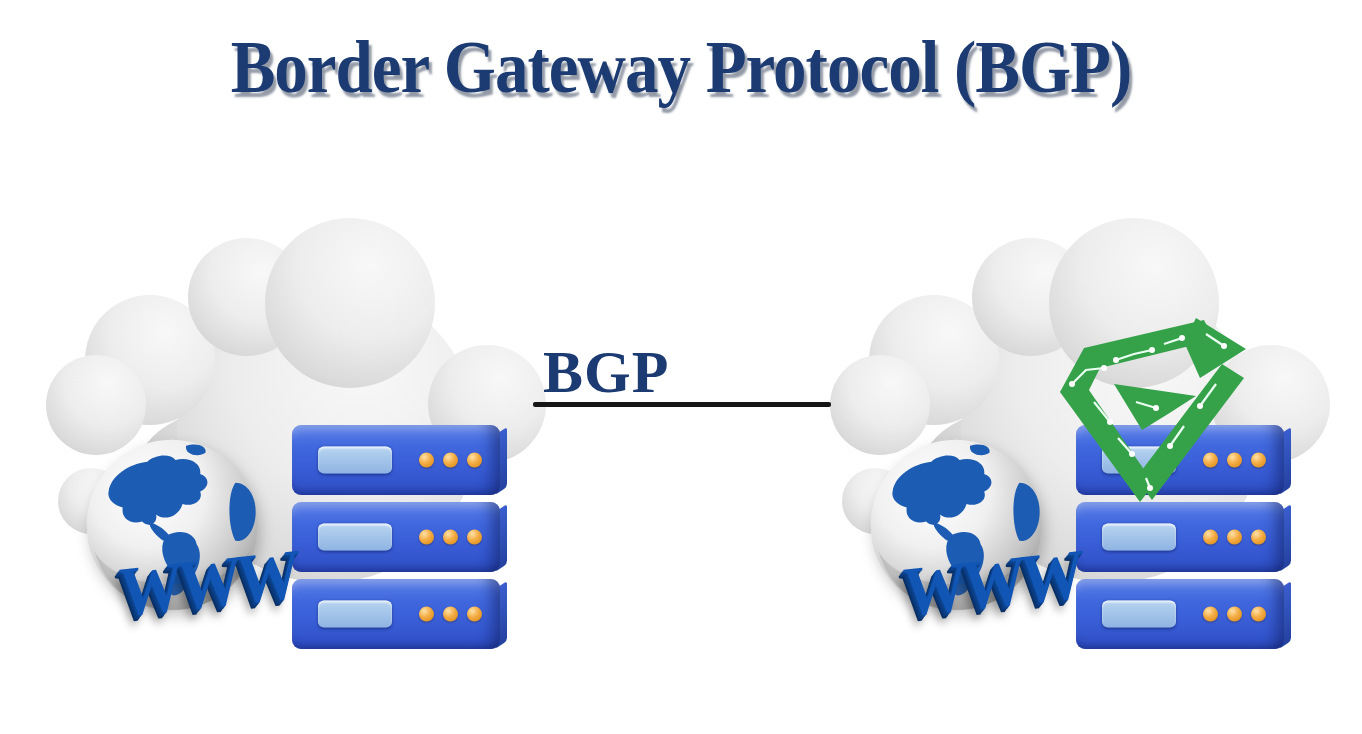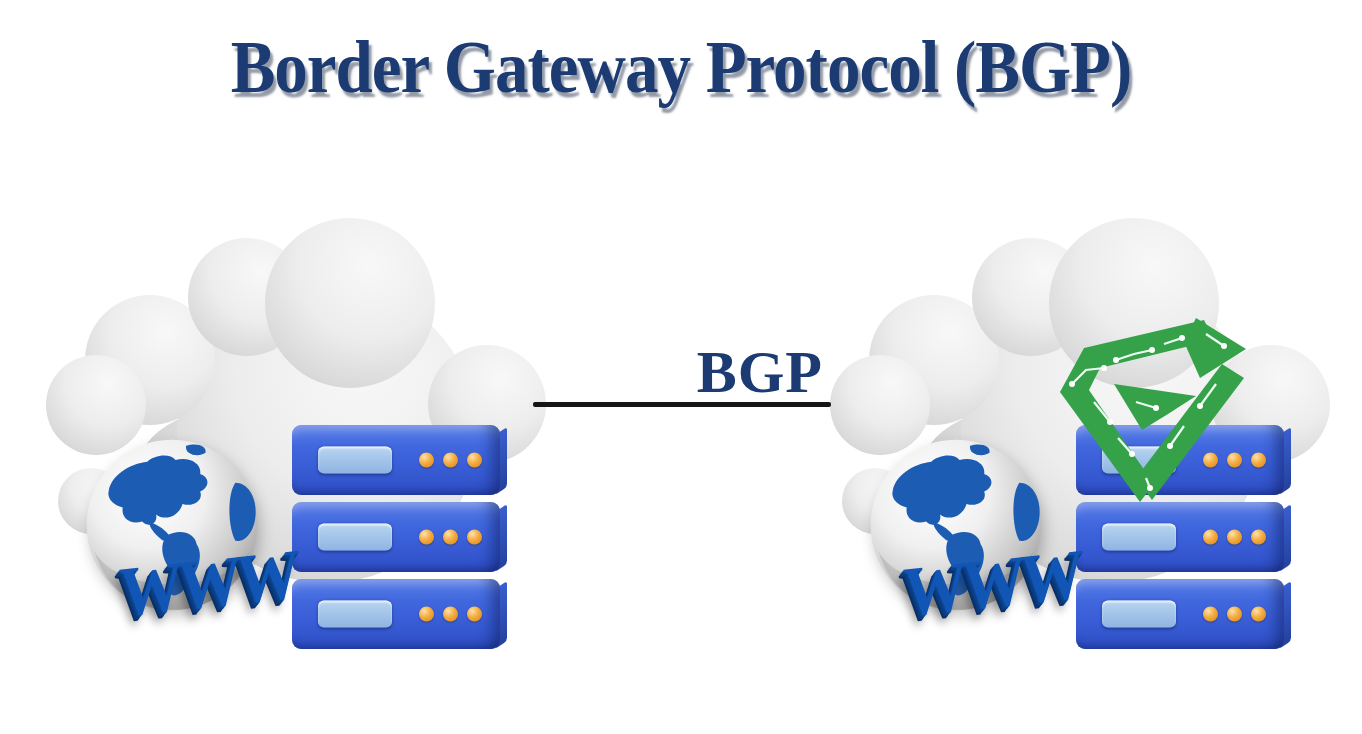--- a/index.html
+++ b/index.html
@@ -58,21 +58,21 @@
         transform:rotate(-6deg) skewX(-4deg) scaleY(1.1);transform-origin:left top;
         text-shadow:-1px 1px 0 #0d4694,-2px 2px 0 #0b3f87,-3px 3px 0 #0a3a7c,
                     -4px 4px 0 #093471,-5px 5px 0 #082e63,-7px 9px 8px rgba(0,0,0,0.35);}
 
   
   .logo{position:absolute;left:274px;top:318px;width:190px;height:190px;z-index:5;}
 
   
   .link-line{position:absolute;left:533px;top:402px;width:298px;height:5px;
         background:#161616;border-radius:2px;z-index:6;}
-  .link-label{position:absolute;left:543px;top:338px;width:280px;text-align:right;
+  .link-label{position:absolute;left:543px;top:338px;width:280px;text-align:left;
         font-size:60px;font-weight:bold;color:#1b3b72;letter-spacing:1px;z-index:6;}
 </style>
 </head>
 <body>
 
 <div class="stage">
 
   <h1 class="title">Border Gateway Protocol (BGP)</h1>
 
   <div class="node node-left">

